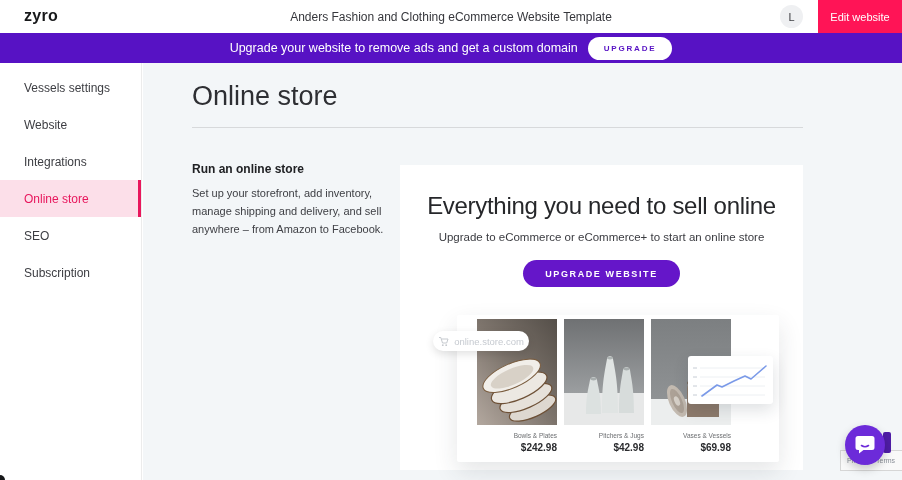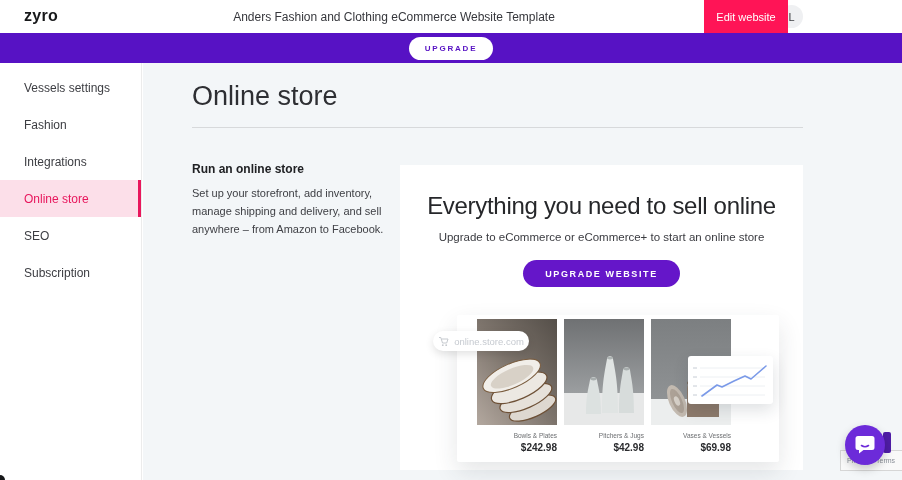--- a/index.html
+++ b/index.html
@@ -1,20 +1,20 @@
 <!DOCTYPE html>
 <html><head>
 <meta charset="utf-8">
 <style>
   * { margin:0; padding:0; box-sizing:border-box; }
   html,body { width:902px; height:480px; overflow:hidden; background:#fff;
     font-family:"Liberation Sans", sans-serif; position:relative; }
 
   
-  .topbar { position:absolute; top:0; left:0; width:788px; height:33px; background:#fff; z-index:30; }
+  .topbar { position:absolute; top:0; left:0; width:902px; height:33px; background:#fff; z-index:30; }
   .logo { position:absolute; left:24px; top:7px; font-size:16px; font-weight:bold; color:#17181a; letter-spacing:.3px; }
   .site-title { position:absolute; left:0; right:0; top:10px; text-align:center; font-size:12px; color:#36373c; }
   .avatar { position:absolute; left:780px; top:5px; width:23px; height:23px; border-radius:50%;
     background:#eff0f2; color:#3c3d42; font-size:11px; display:flex; align-items:center; justify-content:center; }
   .edit-btn { position:absolute; right:0; top:0; width:84px; height:33px; background:#ff1456; color:#fff;
     font-size:11px; border:none; display:flex; align-items:center; justify-content:center; cursor:pointer; }
 
   
   .banner { position:absolute; top:33px; left:0; width:902px; height:30px; background:#5712c4; z-index:29;
     display:flex; align-items:center; justify-content:center; gap:10px; }
@@ -75,26 +75,27 @@
 <body>
 
 <div class="topbar">
   <div class="logo">zyro</div>
   <div class="site-title">Anders Fashion and Clothing eCommerce Website Template</div>
   <div class="avatar">L</div>
   <button class="edit-btn">Edit website</button>
 </div>
 
 <div class="banner">
+  <span class="banner-text">Upgrade your website to remove ads and get a custom domain</span>
   <button class="banner-btn">UPGRADE</button>
 </div>
 
 <div class="sidebar">
   <div class="nav-item">Vessels settings</div>
-  <div class="nav-item">Fashion</div>
+  <div class="nav-item">Website</div>
   <div class="nav-item">Integrations</div>
   <div class="nav-item active">Online store</div>
   <div class="nav-item">SEO</div>
   <div class="nav-item">Subscription</div>
 </div>
 
 <div class="main">
   <h1 class="page-title">Online store</h1>
   <div class="title-divider"></div>
 

